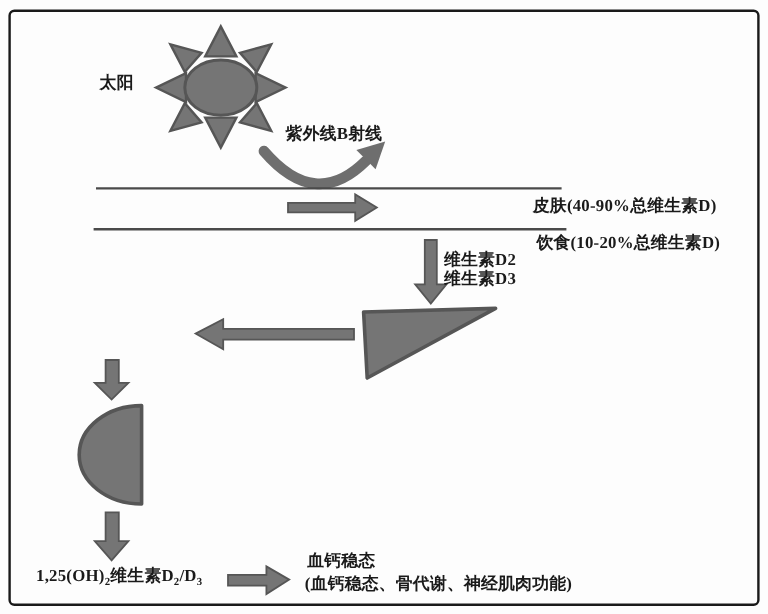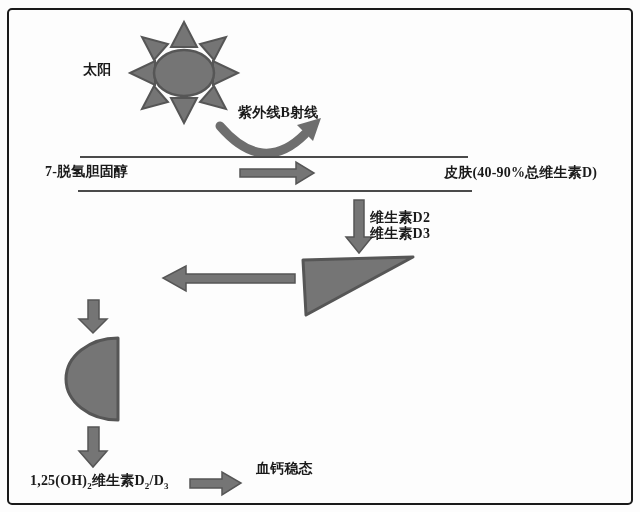--- a/index.html
+++ b/index.html
@@ -71,33 +71,34 @@
 
     <polygon class="shape" stroke-width="1.5" points="88,427 99,427 99,451 107,451 93,467 79,451 88,451"></polygon>
 
     <polygon class="shape" stroke-width="1.5" points="190,479 222,479 222,472 241,483 222,495 222,488 190,488"></polygon>
   </svg>
 
   <div class="lbl" style="left:83px;top:62px">太阳</div>
 
   <div class="lbl" style="left:238px;top:105px">紫外线B射线</div>
 
-  <div class="lbl" style="left:45px;top:164px">7-脱氢胆固醇</div>
 
   <div class="lbl" style="left:444px;top:165px">皮肤(40-90%总维生素D)</div>
 
+  <div class="lbl" style="left:447px;top:196px">饮食(10-20%总维生素D)</div>
 
   <div class="lbl" style="left:370px;top:210px">维生素D2</div>
 
   <div class="lbl" style="left:370px;top:226px">维生素D3</div>
 
 
 
 
   <div class="lbl" style="left:30px;top:473px">
     <span>1,25(OH)</span><sub>2</sub><span>维生素D</span><sub>2</sub><span>/D</span><sub>3</sub>
   </div>
 
   <div class="lbl" style="left:256px;top:461px">血钙稳态</div>
 
+  <div class="lbl" style="left:254px;top:480px">(血钙稳态、骨代谢、神经肌肉功能)</div>
 
   <div class="frame"></div>
 </div>
 
 </body></html>

